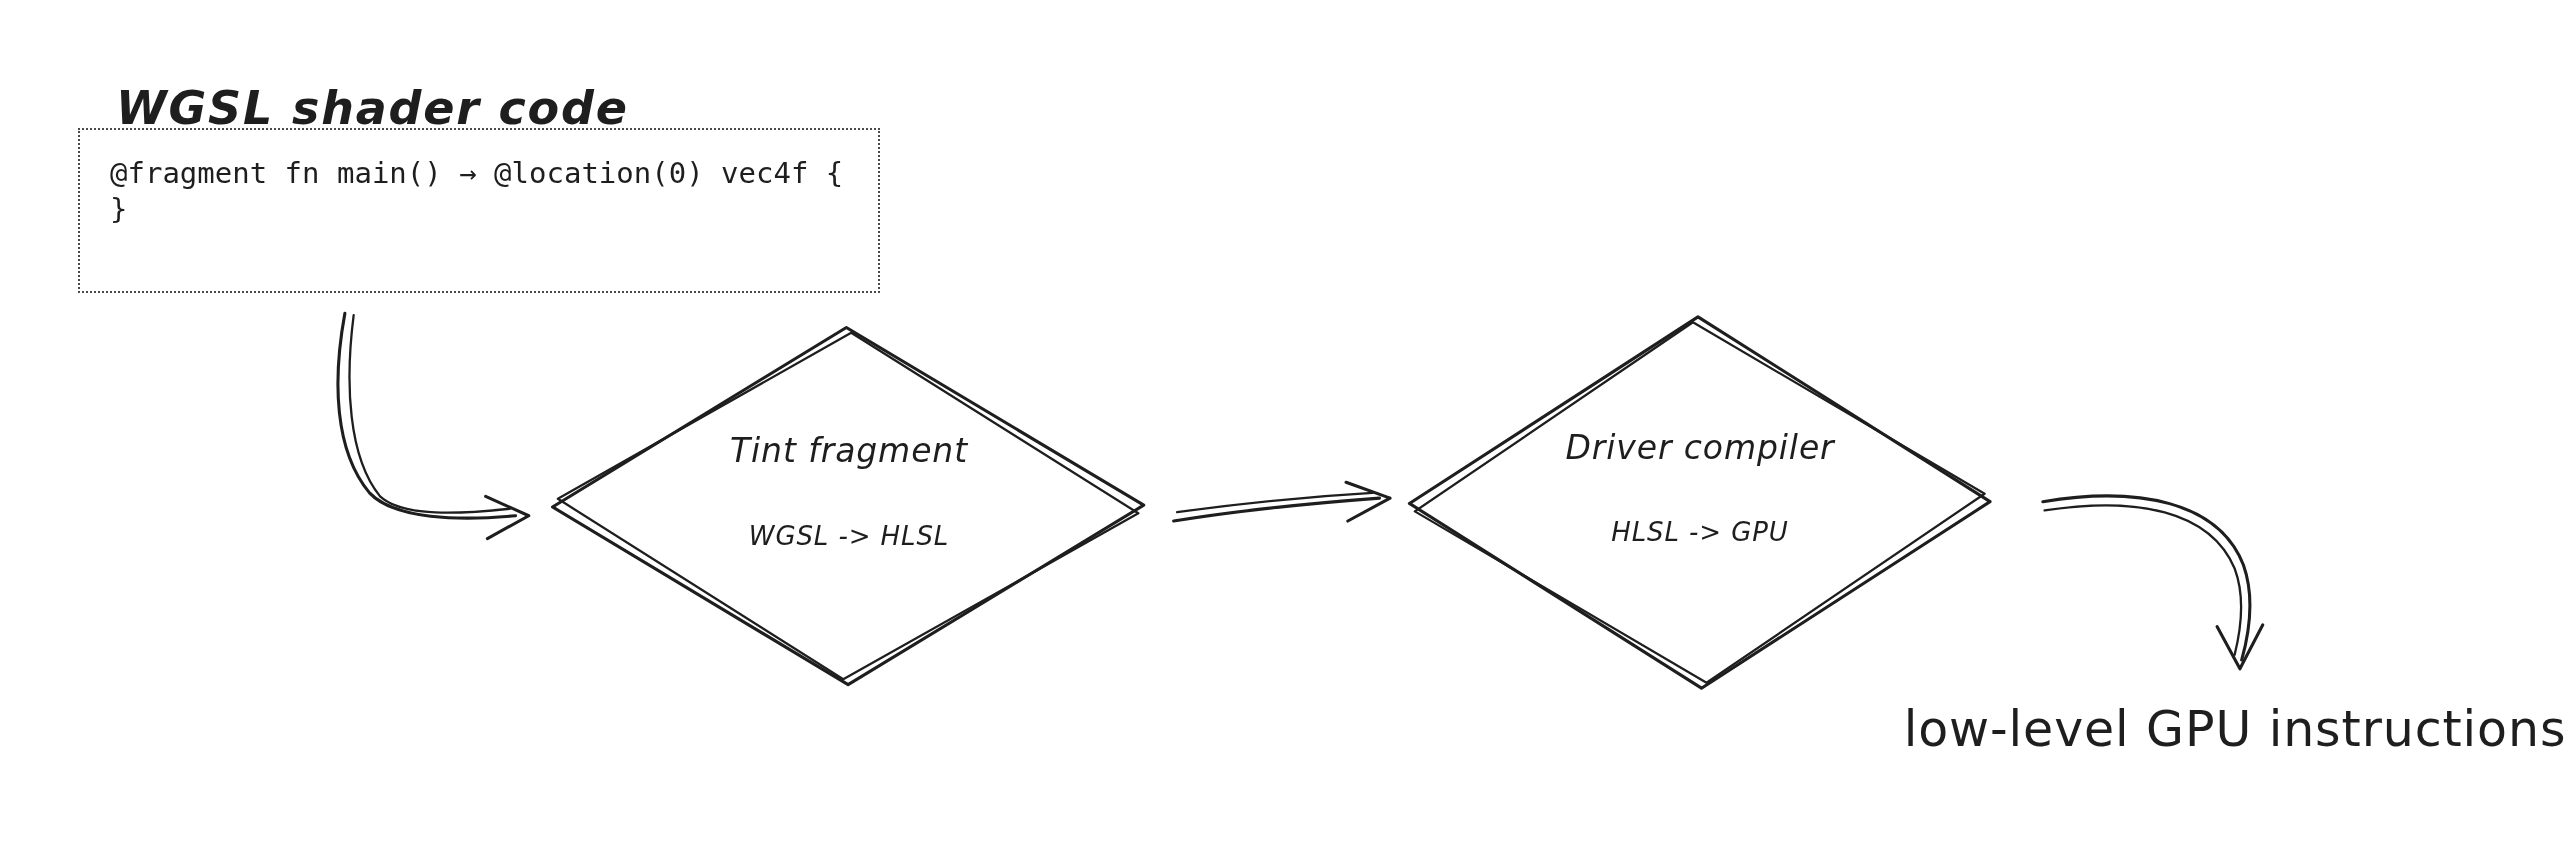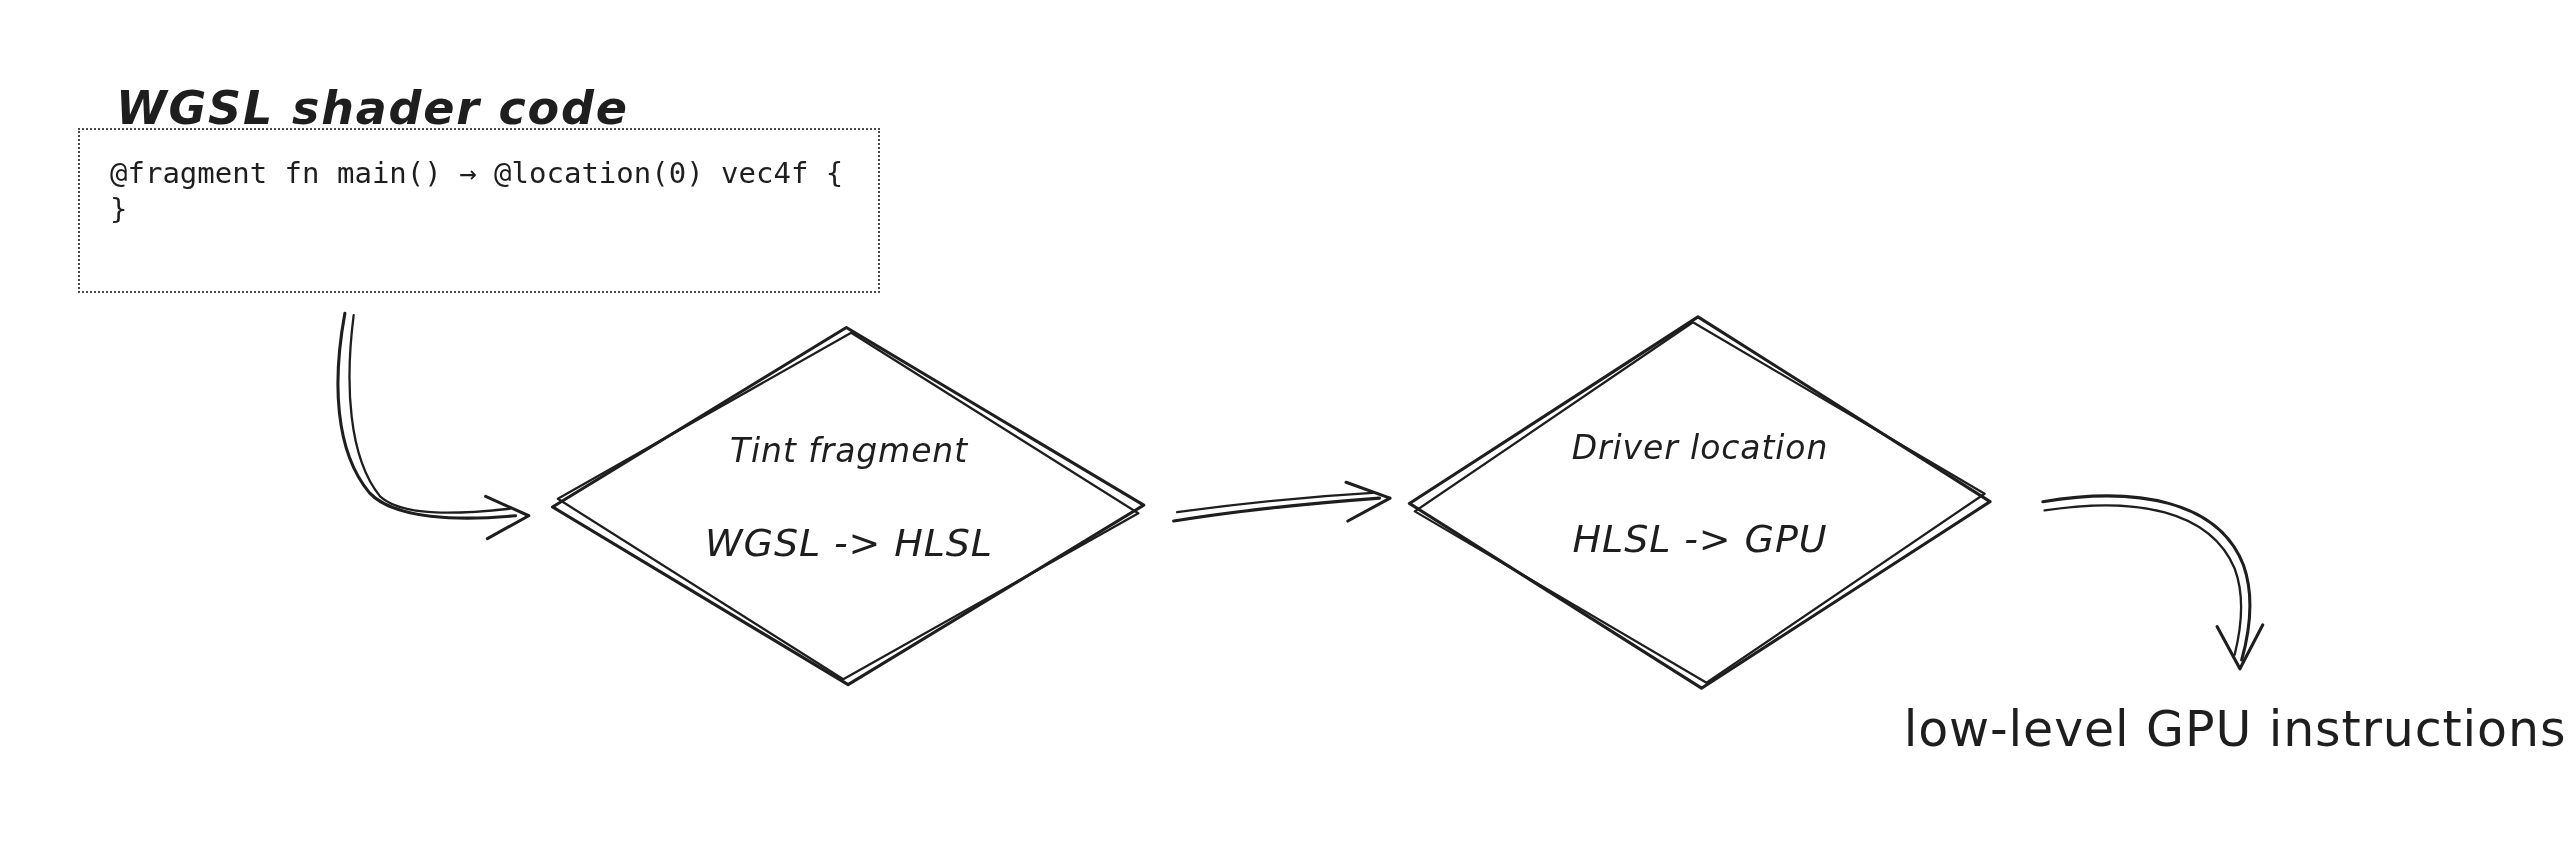--- a/index.html
+++ b/index.html
@@ -58,21 +58,21 @@
     transform: translateX(-50%);
     font-size: 33px;
     font-style: italic;
     letter-spacing: 0.9px;
     white-space: nowrap;
     color: #1e1e1e;
   }
   .node-sublabel {
     position: absolute;
     transform: translateX(-50%);
-    font-size: 38px;
+    font-size: 26px;
     font-style: italic;
     letter-spacing: 0.9px;
     white-space: nowrap;
     color: #1e1e1e;
   }
   .output-label {
     position: absolute;
     left: 2235px;
     top: 701px;
     transform: translateX(-50%);
@@ -131,19 +131,19 @@
   <div class="diagram-title">WGSL shader code</div>
 
   <div class="code-box">
     <div class="code-line">@fragment fn main() → @location(0) vec4f {</div>
     <div class="code-line">}</div>
   </div>
 
   <div class="node-label" style="left:849px; top:431px;">Tint fragment</div>
   <div class="node-sublabel" style="left:849px; top:521px;">WGSL -&gt; HLSL</div>
 
-  <div class="node-label" style="left:1700px; top:428px;">Driver location</div>
+  <div class="node-label" style="left:1700px; top:428px;">Driver compiler</div>
   <div class="node-sublabel" style="left:1700px; top:517px;">HLSL -&gt; GPU</div>
 
   <div class="output-label">low-level GPU instructions</div>
 
 </div>
 
 
 </body></html>

